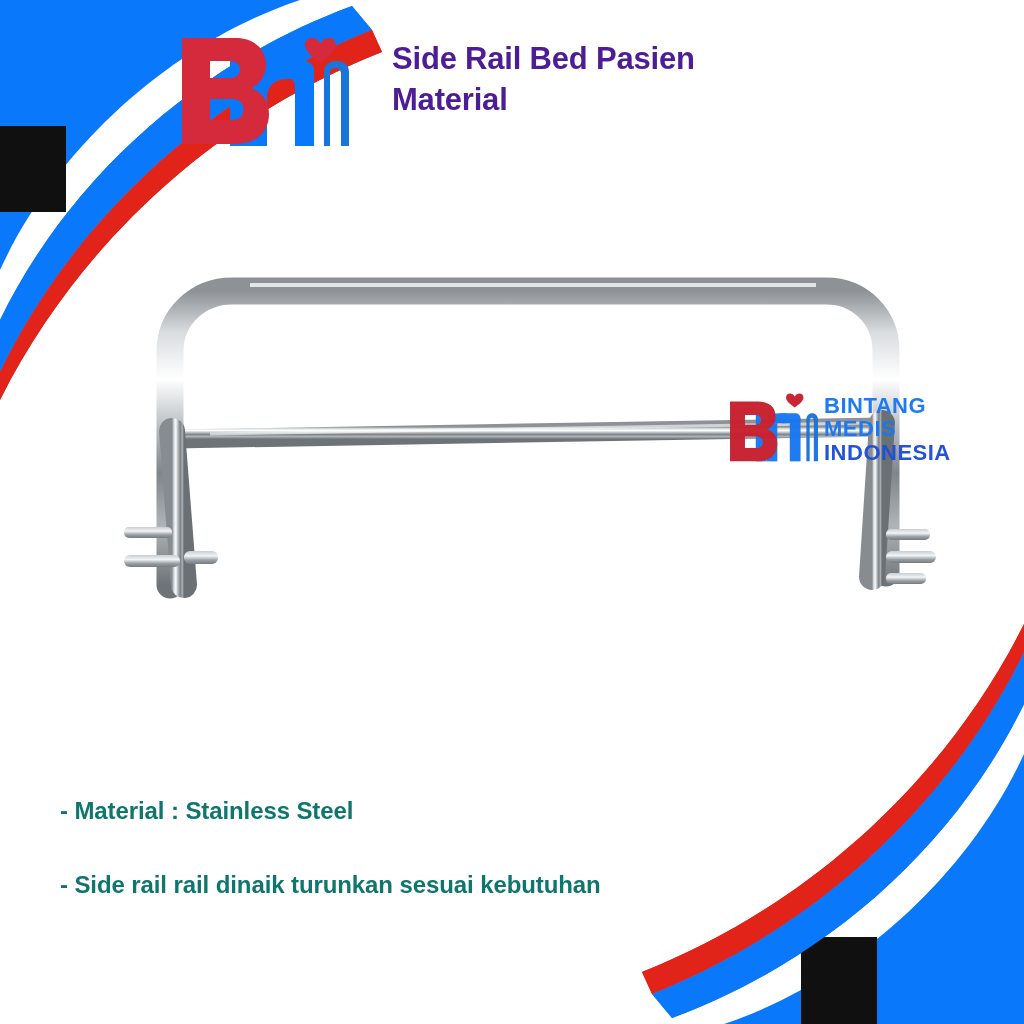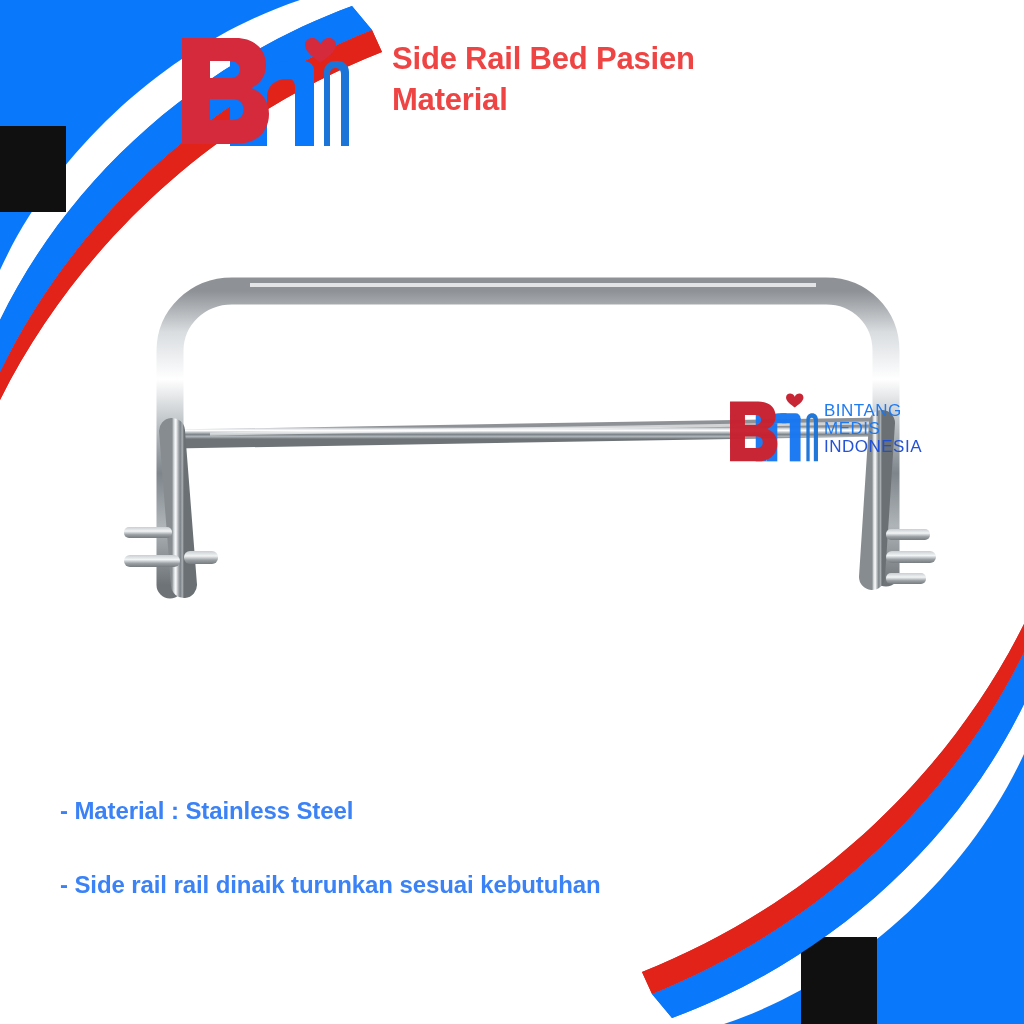--- a/index.html
+++ b/index.html
@@ -18,47 +18,47 @@
   #black-square-tl{left:0px;top:126px;width:66px;height:86px;}
   #black-square-br{left:801px;top:937px;width:76px;height:87px;}
 
   
   #header{position:absolute;left:0;top:0;width:1024px;height:180px;}
 
   #brand-logo{position:absolute;left:170px;top:16px;width:190px;height:140px;}
 
   #product-title{
     position:absolute;left:392px;top:38px;width:470px;
-    font-size:31px;line-height:1.33;font-weight:bold;color:#ef4444;
+    font-size:31px;line-height:1.33;font-weight:bold;color:#4c1d95;
     letter-spacing:-0.2px;
   }
 
   
   #product-photo{
     position:absolute;left:110px;top:255px;width:830px;height:350px;
   }
   #product-svg{width:100%;height:100%;display:block;}
 
   
   #watermark{
     position:absolute;left:728px;top:388px;width:232px;height:82px;
     display:flex;align-items:center;opacity:.97;
   }
   #watermark-mark{width:92px;height:78px;flex:0 0 auto;}
   #watermark-text{
     margin-left:4px;display:flex;flex-direction:column;justify-content:center;
-    font-weight:normal;font-size:17px;line-height:1.06;letter-spacing:.5px;
+    font-weight:bold;font-size:22px;line-height:1.06;letter-spacing:.5px;
   }
   .wm-blue{color:#1877F2;}
   .wm-red{color:#1d4ed8;}
 
   
   #specs{position:absolute;left:60px;top:795px;width:760px;}
   .spec-line{
-    font-size:24px;font-weight:bold;color:#3b82f6;
+    font-size:24px;font-weight:bold;color:#0f766e;
     line-height:1.32;letter-spacing:-0.1px;
   }
   #spec-item-0{margin-bottom:42px;}
 </style>
 </head>
 <body>
 
 <div id="stage">
 
   <svg class="corner-svg" viewBox="0 0 1024 1024" xmlns="http://www.w3.org/2000/svg">

